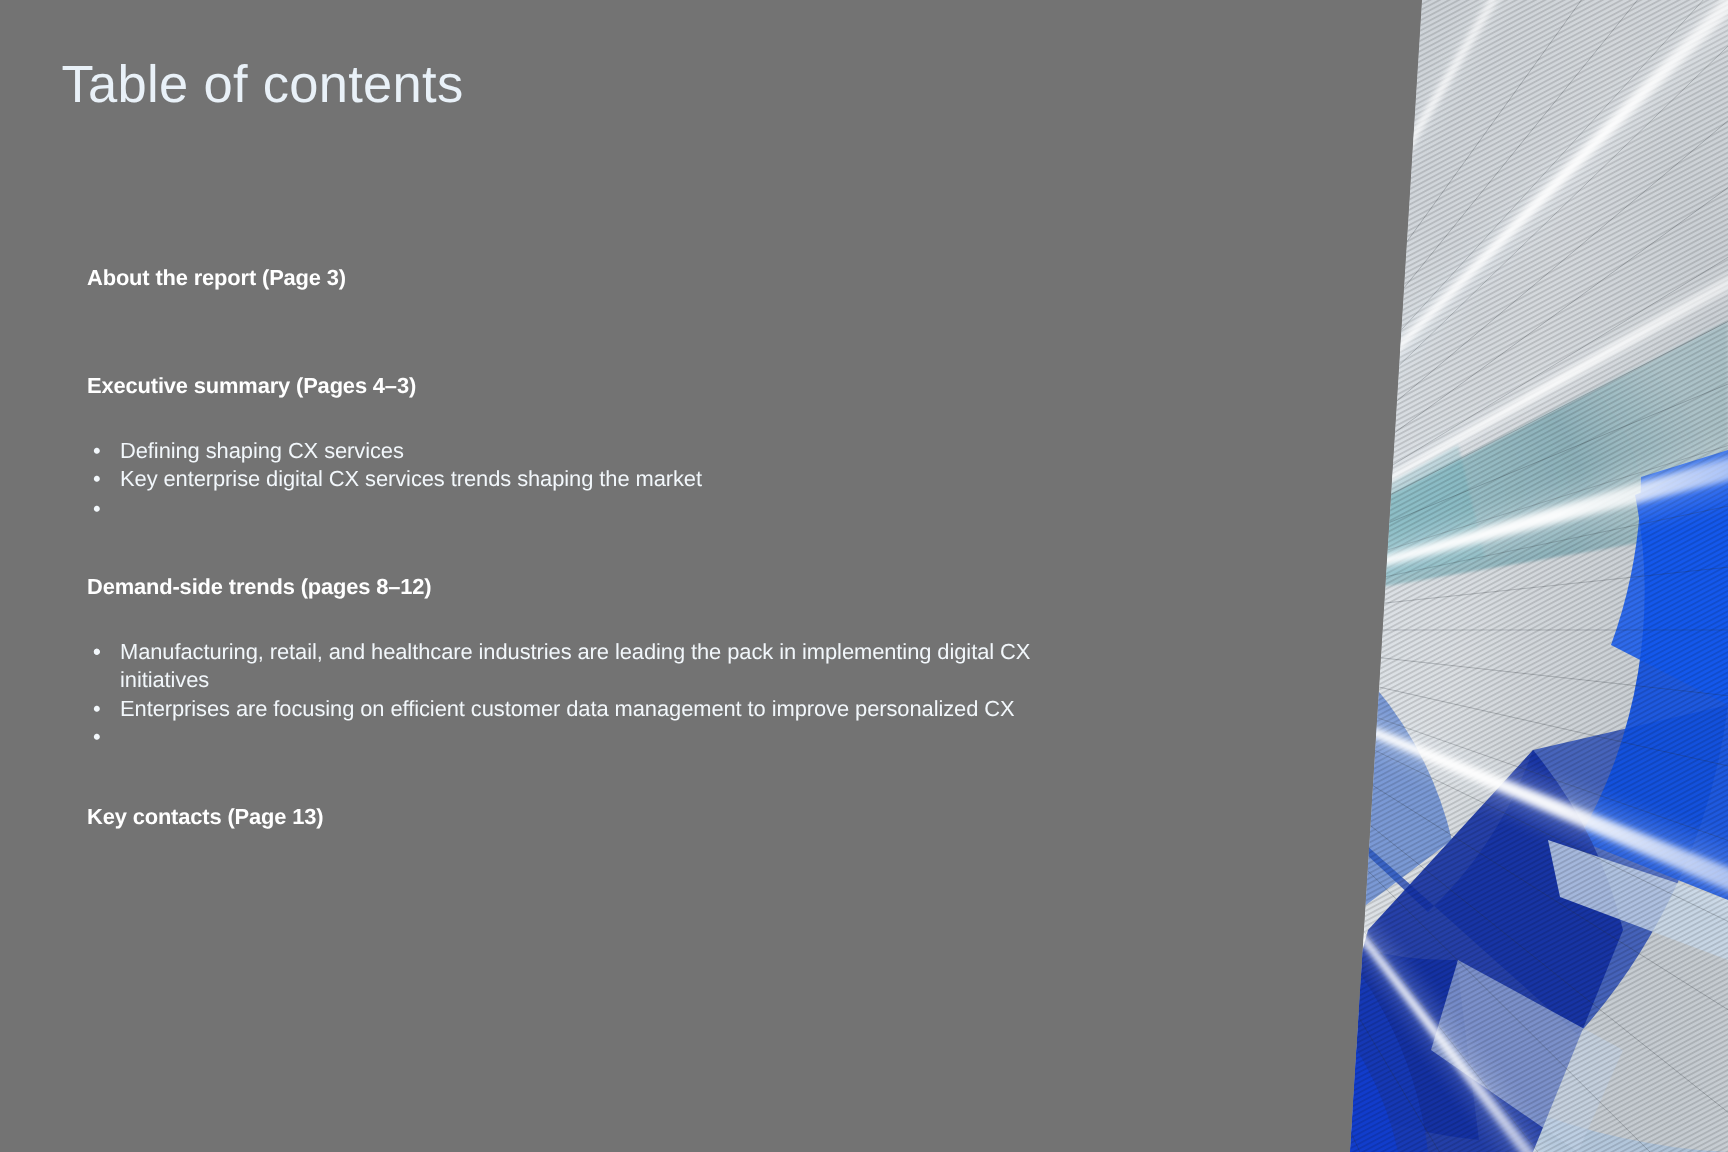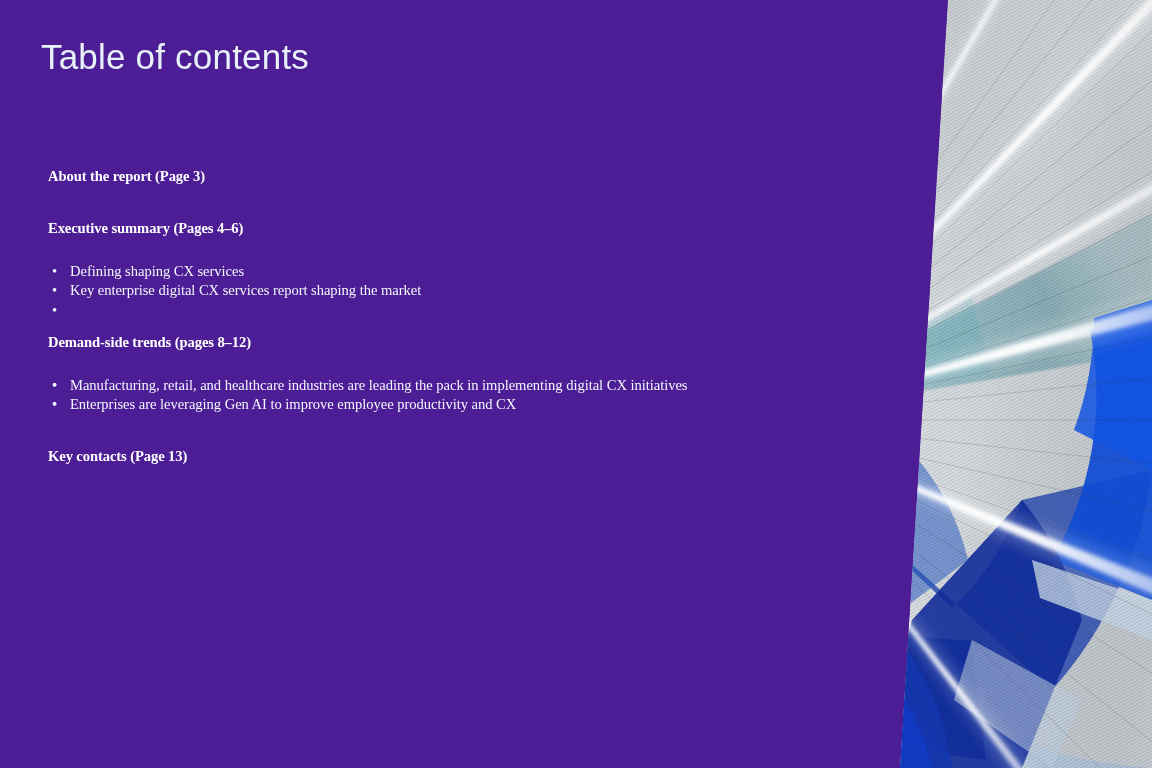--- a/index.html
+++ b/index.html
@@ -6,21 +6,21 @@
   html, body {
     margin: 0;
     padding: 0;
     background: #111;
   }
   #slide {
     position: relative;
     width: 1152px;
     height: 768px;
     overflow: hidden;
-    background: #4c1d95;
+    background: #737373;
     font-family: "Liberation Sans", sans-serif;
     -webkit-font-smoothing: antialiased;
   }
 
   
   #artwork {
     position: absolute;
     top: 0;
     right: 0;
     width: 430px;
@@ -53,21 +53,21 @@
     color: #e9f1f8;
     line-height: 1.1;
     white-space: nowrap;
   }
   #toc {
     position: absolute;
     left: 44px;
     top: 163px;
     width: 675px;
   }
-  .section { margin: 4px; font-family: Liberation Serif, serif; }
+  .section { margin: 14px; }
   .section-heading {
     font-size: 14.6px;
     font-weight: bold;
     color: #ffffff;
     letter-spacing: -0.1px;
     line-height: 1.3;
     margin: 0;
     padding: 0;
   }
   .gap-after-heading { height: 24px; }
@@ -324,30 +324,30 @@
     <div id="page-title">Table of contents</div>
 
     <div id="toc">
 
       <div class="section">
         <div class="section-heading">About the report (Page 3)</div>
       </div>
       <div class="gap-section-1"></div>
 
       <div class="section">
-        <div class="section-heading">Executive summary (Pages 4–6)</div>
+        <div class="section-heading">Executive summary (Pages 4–3)</div>
         <div class="gap-after-heading"></div>
         <ul class="bullets">
           <li>
             <span class="bullet-dot">•</span>
             <span>Defining shaping CX services</span>
           </li>
           <li>
             <span class="bullet-dot">•</span>
-            <span>Key enterprise digital CX services report shaping the market</span>
+            <span>Key enterprise digital CX services trends shaping the market</span>
           </li>
           <li>
             <span class="bullet-dot">•</span>
           </li>
         </ul>
       </div>
       <div class="gap-section-2"></div>
 
       <div class="section">
         <div class="section-heading">Demand-side trends (pages 8–12)</div>
@@ -355,24 +355,24 @@
         <ul class="bullets wide">
           <li>
             <span class="bullet-dot">•</span>
           </li>
           <li>
             <span class="bullet-dot">•</span>
             <span>Manufacturing, retail, and healthcare industries are leading the pack in implementing digital CX initiatives</span>
           </li>
           <li>
             <span class="bullet-dot">•</span>
-          </li>
-          <li>
-            <span class="bullet-dot">•</span>
-            <span>Enterprises are leveraging Gen AI to improve employee productivity and CX</span>
+            <span>Enterprises are focusing on efficient customer data management to improve personalized CX</span>
+          </li>
+          <li>
+            <span class="bullet-dot">•</span>
           </li>
         </ul>
       </div>
       <div class="gap-section-3"></div>
 
       <div class="section">
         <div class="section-heading">Key contacts (Page 13)</div>
       </div>
 
     </div>

